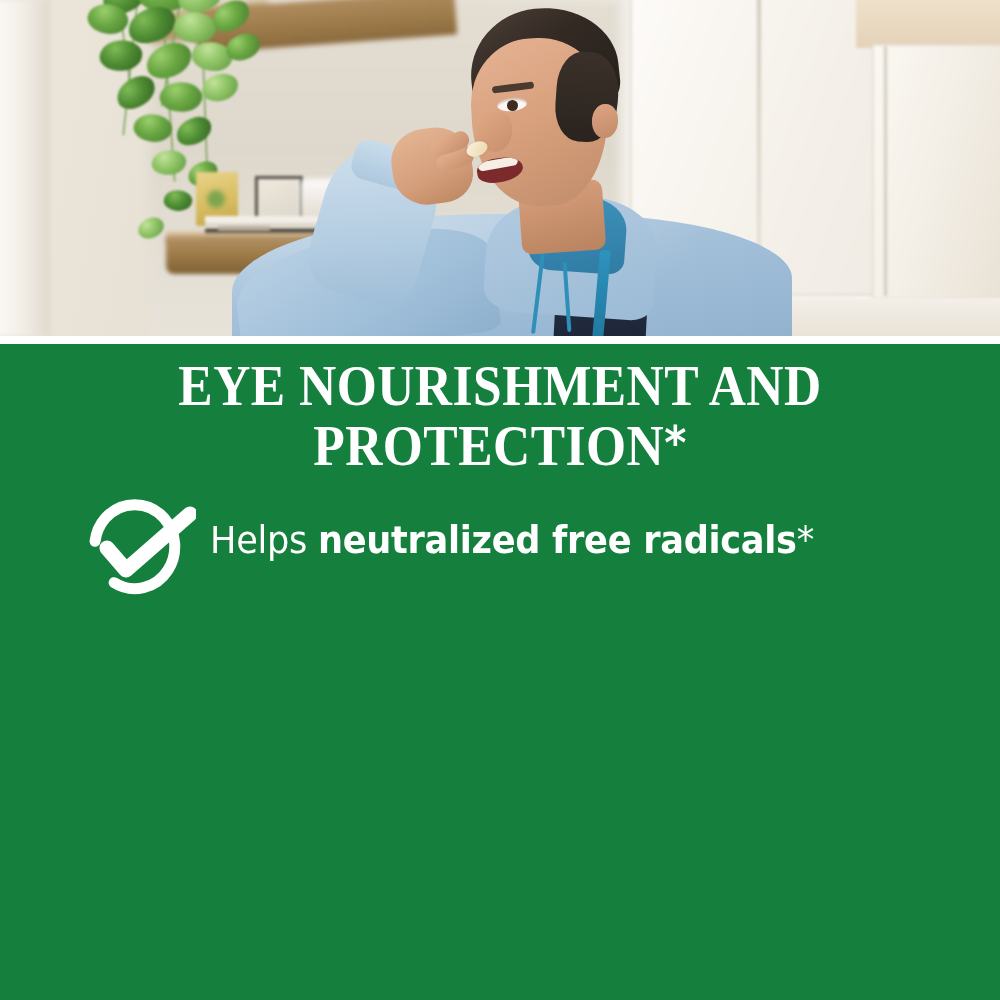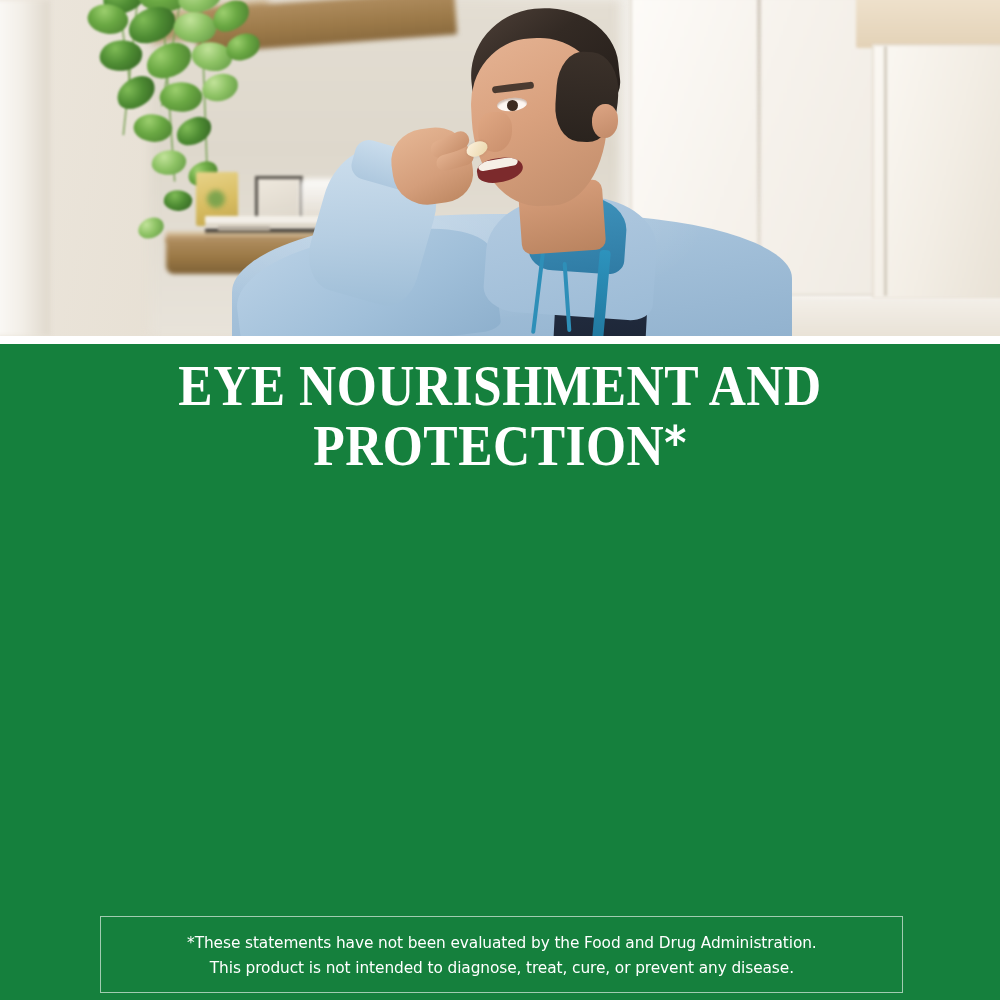--- a/index.html
+++ b/index.html
@@ -501,24 +501,27 @@
 
     <div class="headline">
       <span class="hl-line">EYE NOURISHMENT AND</span>
       <span class="hl-line"><span>PROTECTION</span><span class="hl-star">*</span></span>
     </div>
 
     <div class="bullets">
 
 
 
+      <div class="bullet">
+        <span class="check-icon">
+          <svg viewBox="0 0 118 102" xmlns="http://www.w3.org/2000/svg">
+            <path d="M86 22 A40 42 0 1 0 90 74 A40 42 0 0 0 86 22 Z" fill="none" stroke="#ffffff" stroke-width="11" stroke-linecap="round" stroke-dasharray="188 48" stroke-dashoffset="96"></path>
+            <path d="M29 52 L48 74 L112 18" fill="none" stroke="#ffffff" stroke-width="15" stroke-linecap="round" stroke-linejoin="round"></path>
+          </svg>
+        </span>
+        <span class="bullet-text"><span>Helps </span><b>neutralized free radicals</b><span class="ast">*</span></span>
+      </div>
 
     </div>
 
-    <div class="disclaimer">
-      <div class="disclaimer-text">
-        <span>*These statements have not been evaluated by the Food and Drug Administration.</span>
-        <span>This product is not intended to diagnose, treat, cure, or prevent any disease.</span>
-      </div>
-    </div>
 
   </div>
 </div>
 
 </body></html>

